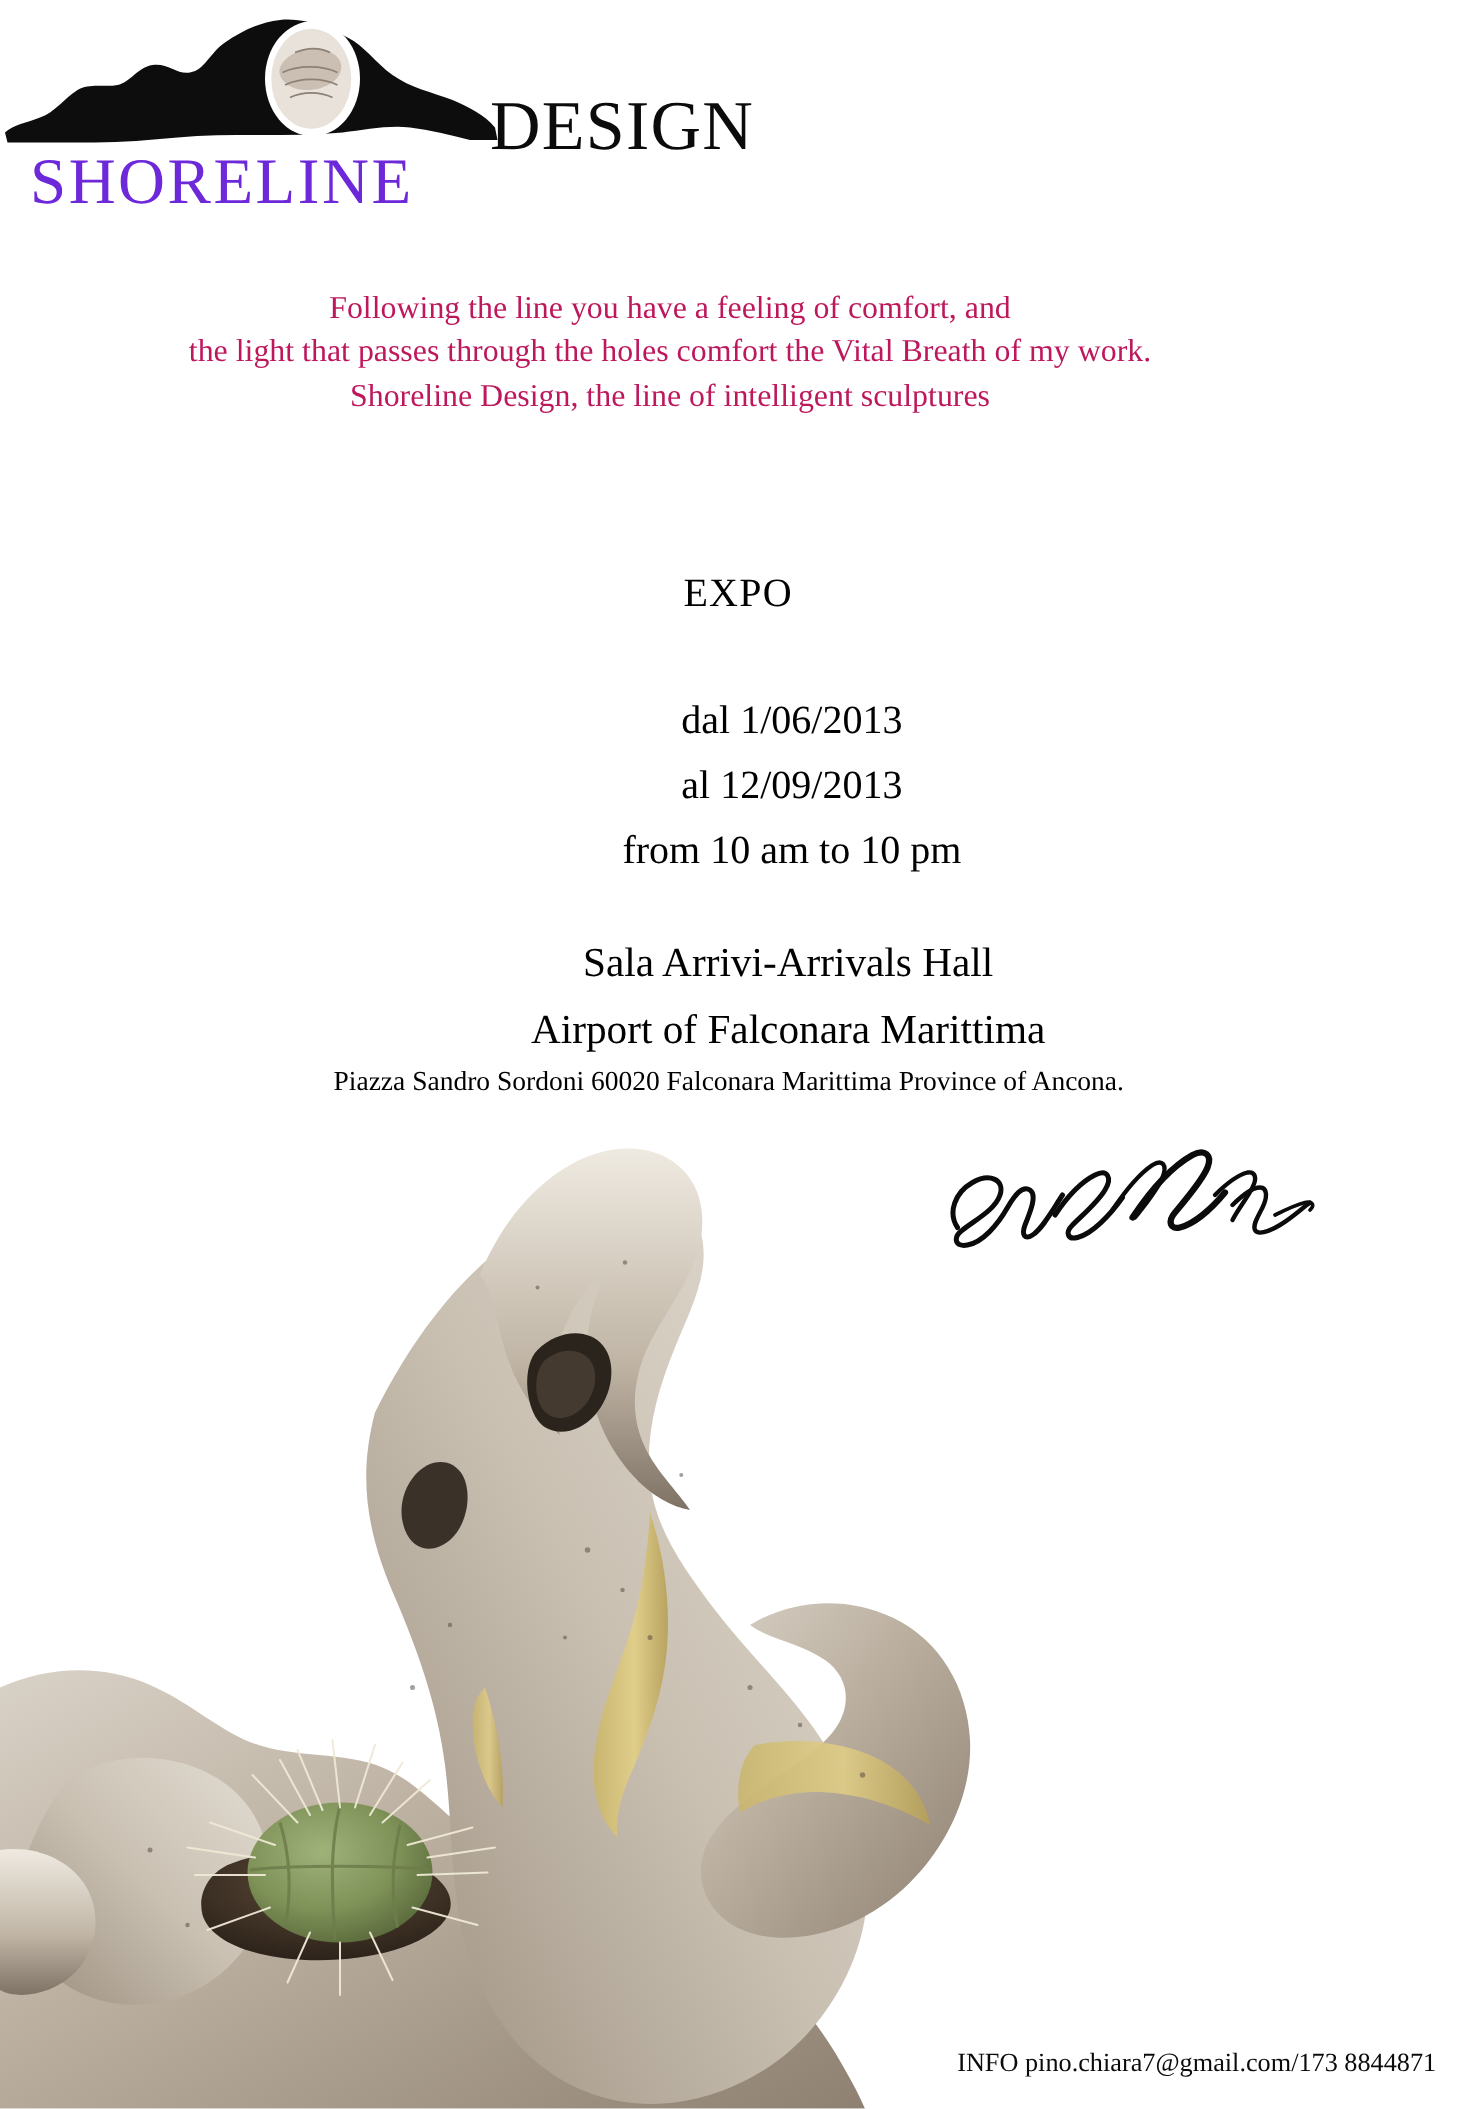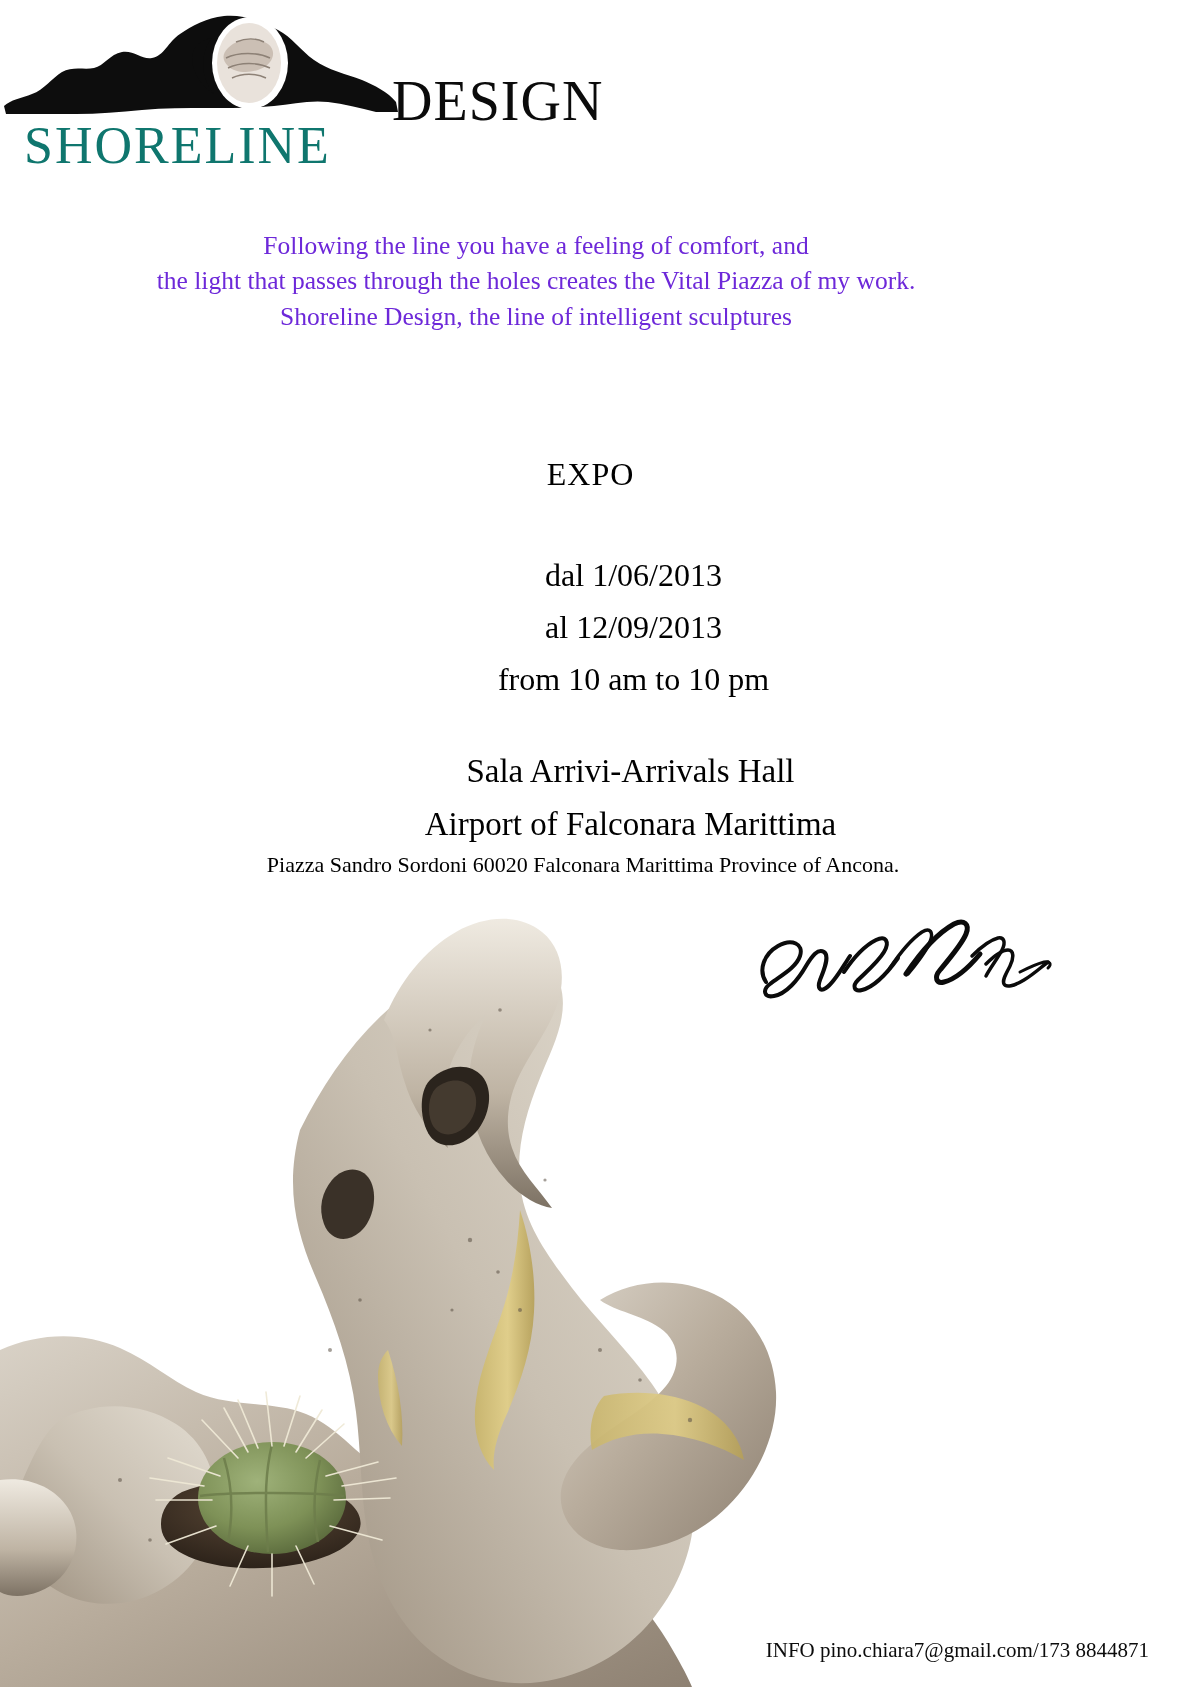--- a/index.html
+++ b/index.html
@@ -32,21 +32,21 @@
     height: 115px;
   }
   .logo-word-shoreline {
     position: absolute;
     left: 24px;
     top: 120px;
     font-family: "Liberation Serif", serif;
     font-size: 52px;
     letter-spacing: 2px;
     line-height: 1;
-    color: #0f766e;
+    color: #6d28d9;
   }
   .logo-word-design {
     position: absolute;
     left: 392px;
     top: 73px;
     font-family: "Liberation Serif", serif;
     font-size: 56px;
     letter-spacing: 1px;
     line-height: 1;
     color: #0b0b0b;
@@ -54,21 +54,21 @@
 
   
   .statement {
     position: absolute;
     left: 0;
     top: 228px;
     width: 1072px;
     text-align: center;
     font-size: 25.5px;
     line-height: 1.39;
-    color: #6d28d9;
+    color: #be185d;
   }
   .statement div { white-space: nowrap; }
 
   
   .expo-title {
     position: absolute;
     left: 0;
     top: 456px;
     width: 1181px;
     text-align: center;
@@ -147,21 +147,21 @@
     <path fill="none" stroke="#8d8176" stroke-width="1.4" d="M226,50 C238,44 258,44 270,50 M228,60 C240,54 258,54 270,60 M232,70 C242,65 256,65 266,70 M236,34 C246,30 256,30 264,34"></path>
     <path fill="#0d0d0d" d="M212,30 C200,44 200,70 214,86 C200,78 192,62 192,50 C192,40 200,32 212,30 Z"></path>
   </svg>
 
   <div class="logo-word-shoreline">SHORELINE</div>
   <div class="logo-word-design">DESIGN</div>
 </div>
 
 <div class="statement">
   <div>Following the line you have a feeling of comfort, and</div>
-  <div>the light that passes through the holes creates the Vital Piazza of my work.</div>
+  <div>the light that passes through the holes comfort the Vital Breath of my work.</div>
   <div>Shoreline Design, the line of intelligent sculptures</div>
 </div>
 
 <div class="expo-title">EXPO</div>
 
 <div class="dates">
   <div>dal 1/06/2013</div>
   <div>al 12/09/2013</div>
   <div>from  10 am to 10 pm</div>
 </div>

